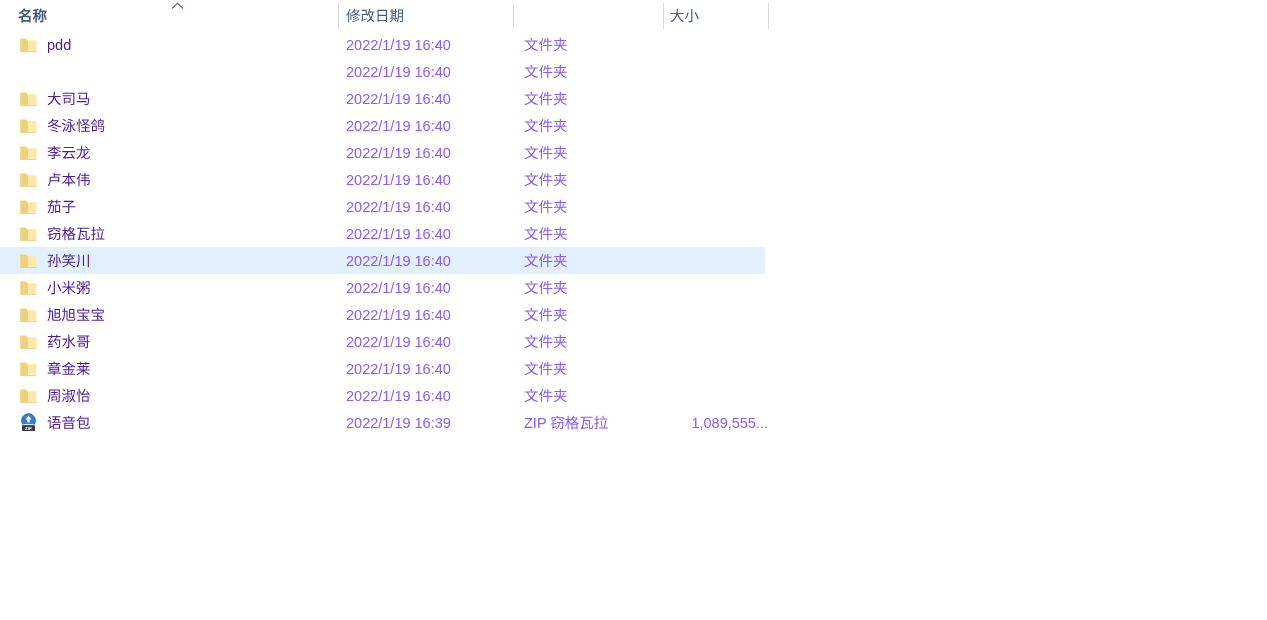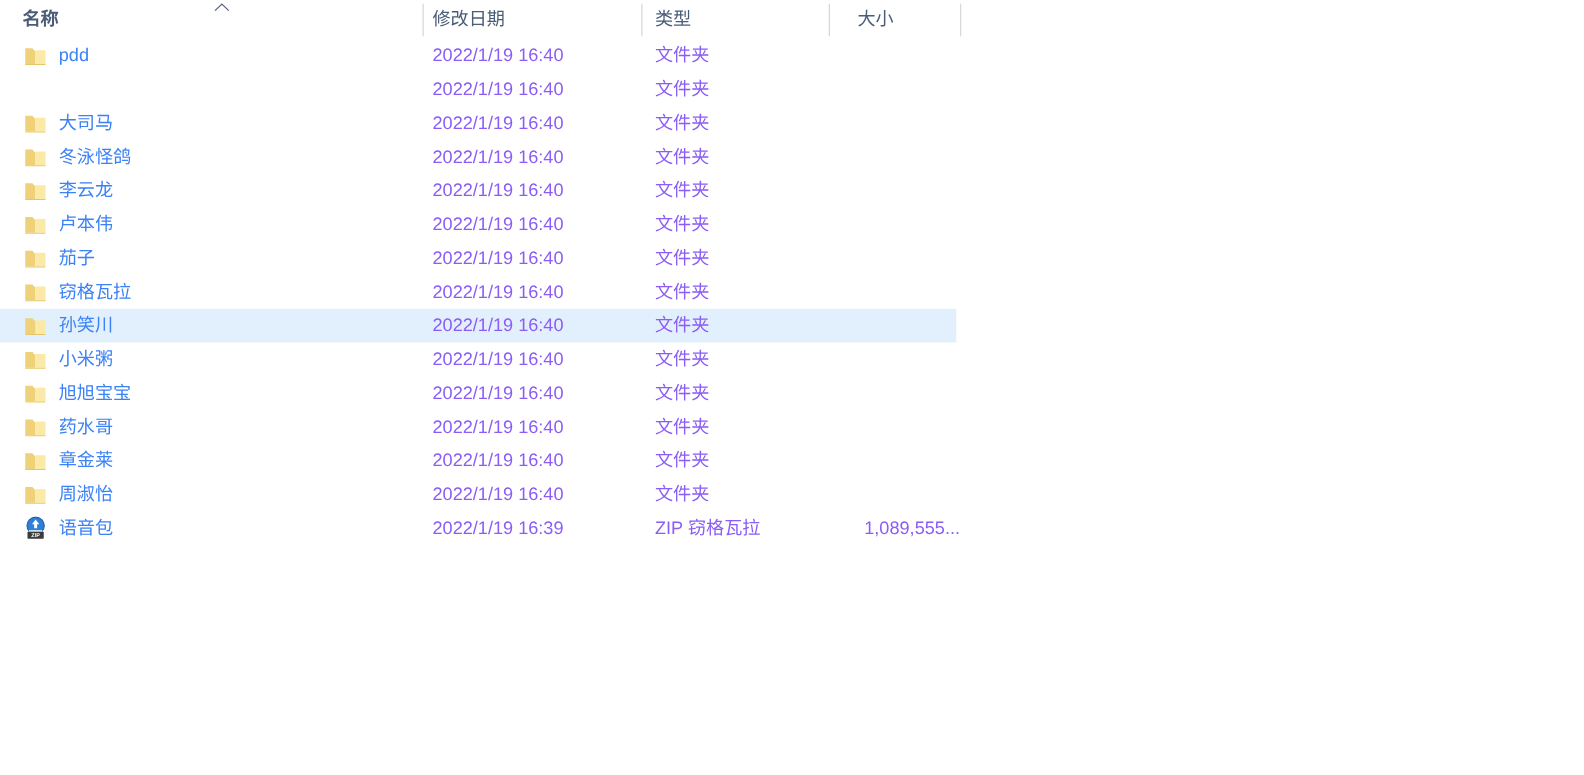--- a/index.html
+++ b/index.html
@@ -108,21 +108,21 @@
     width: 135px;
   }
   .cell-size {
     left: 663px;
     width: 110px;
     justify-content: flex-end;
     padding-right: 5px;
   }
   .name-text {
     font-size: 14.5px;
-    color: #3b82f6;
+    color: #4c1d95;
     line-height: 1;
     padding-top: 1px;
   }
   .meta-text {
     font-size: 14.5px;
     color: #8b5cf6;
     line-height: 1;
     padding-top: 1px;
   }
 
@@ -155,27 +155,24 @@
     </div>
 
     <div class="col-divider" style="left:338px;"></div>
 
     <div class="col-head-cell" style="left:338px; width:175px; padding-left:8px;">
       <span class="head-label">修改日期</span>
     </div>
 
     <div class="col-divider" style="left:513px;"></div>
 
-    <div class="col-head-cell" style="left:513px; width:150px; padding-left:11px;">
-      <span class="head-label">类型</span>
-    </div>
 
     <div class="col-divider" style="left:663px;"></div>
 
-    <div class="col-head-cell" style="left:663px; width:105px; padding-left:23px;">
+    <div class="col-head-cell" style="left:663px; width:105px; padding-left:7px;">
       <span class="head-label">大小</span>
     </div>
 
     <div class="col-divider" style="left:768px;"></div>
   </div>
 
   <div class="rows-area" id="rows-area">
       <div class="file-row">
         <div class="cell cell-name">
           <span class="icon-slot">

